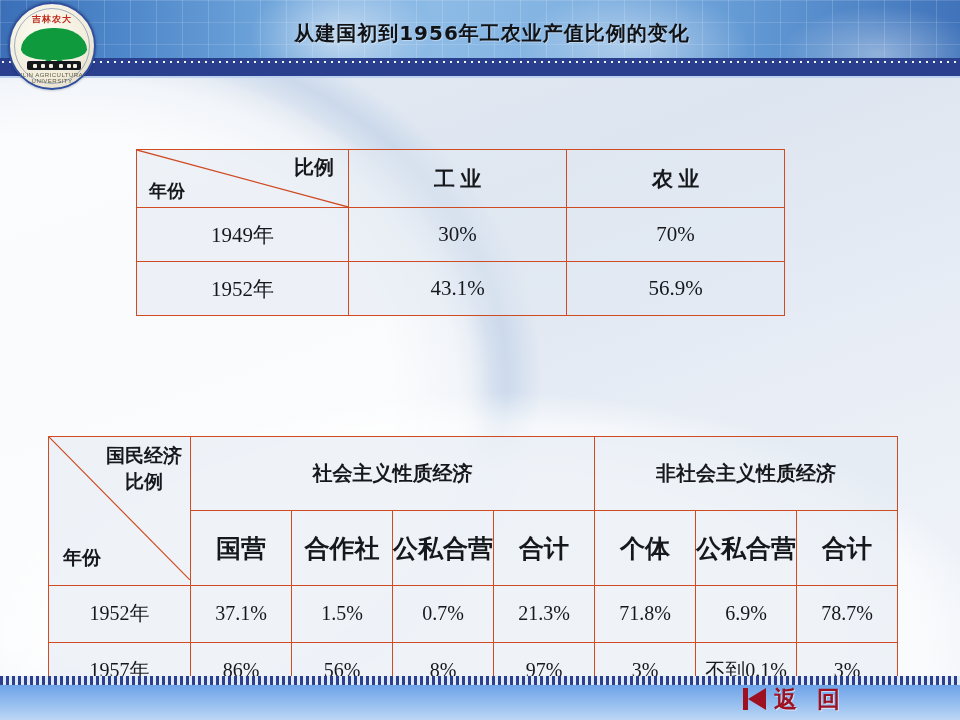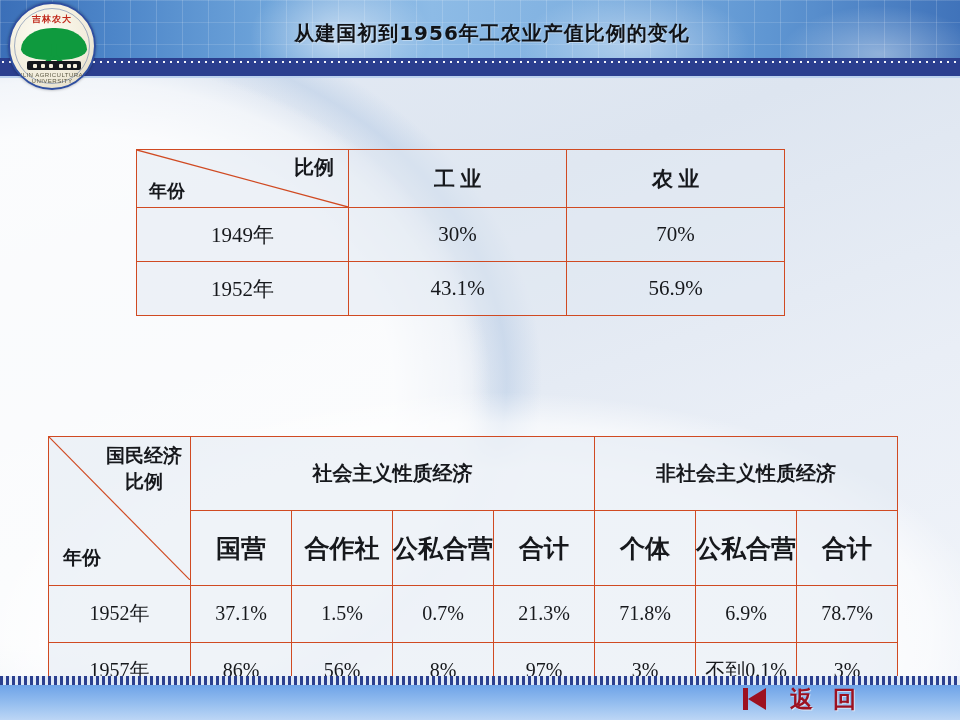--- a/index.html
+++ b/index.html
@@ -184,21 +184,21 @@
     background: linear-gradient(to bottom, #6ea3e8 0%, #8fbaee 45%, #bcd6f5 100%);
   }
 
   
   #back-button {
     position: absolute;
     left: 700px; top: 681px;
     width: 210px; height: 36px;
     display: flex;
     align-items: center;
-    gap: 20px;
+    gap: 4px;
     padding-left: 40px;
     cursor: pointer;
   }
   #back-button .bb-icon {
     display: flex;
     align-items: center;
     font-size: 28px;
     line-height: 1;
     color: #9d1120;
     text-shadow: 1px 1px 0 rgba(255,255,255,0.6);

